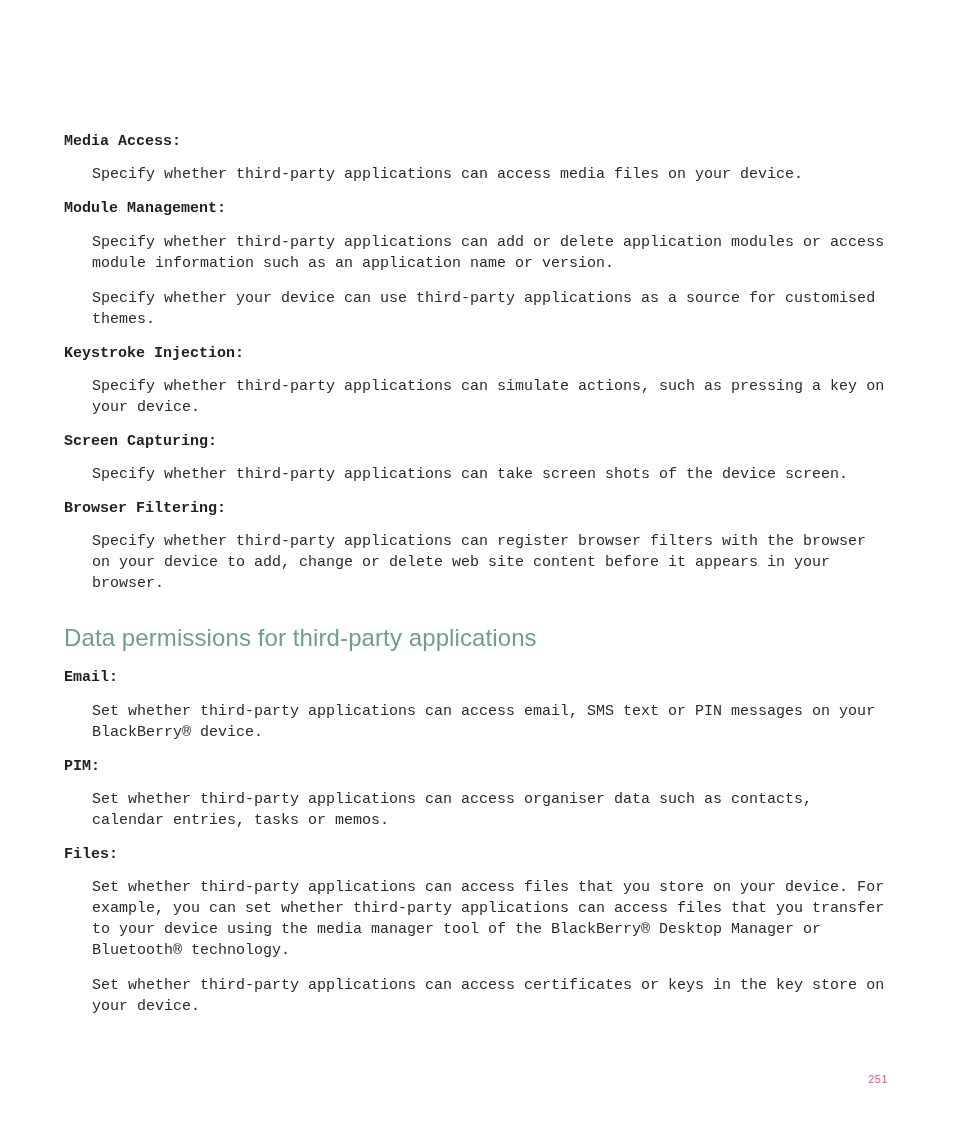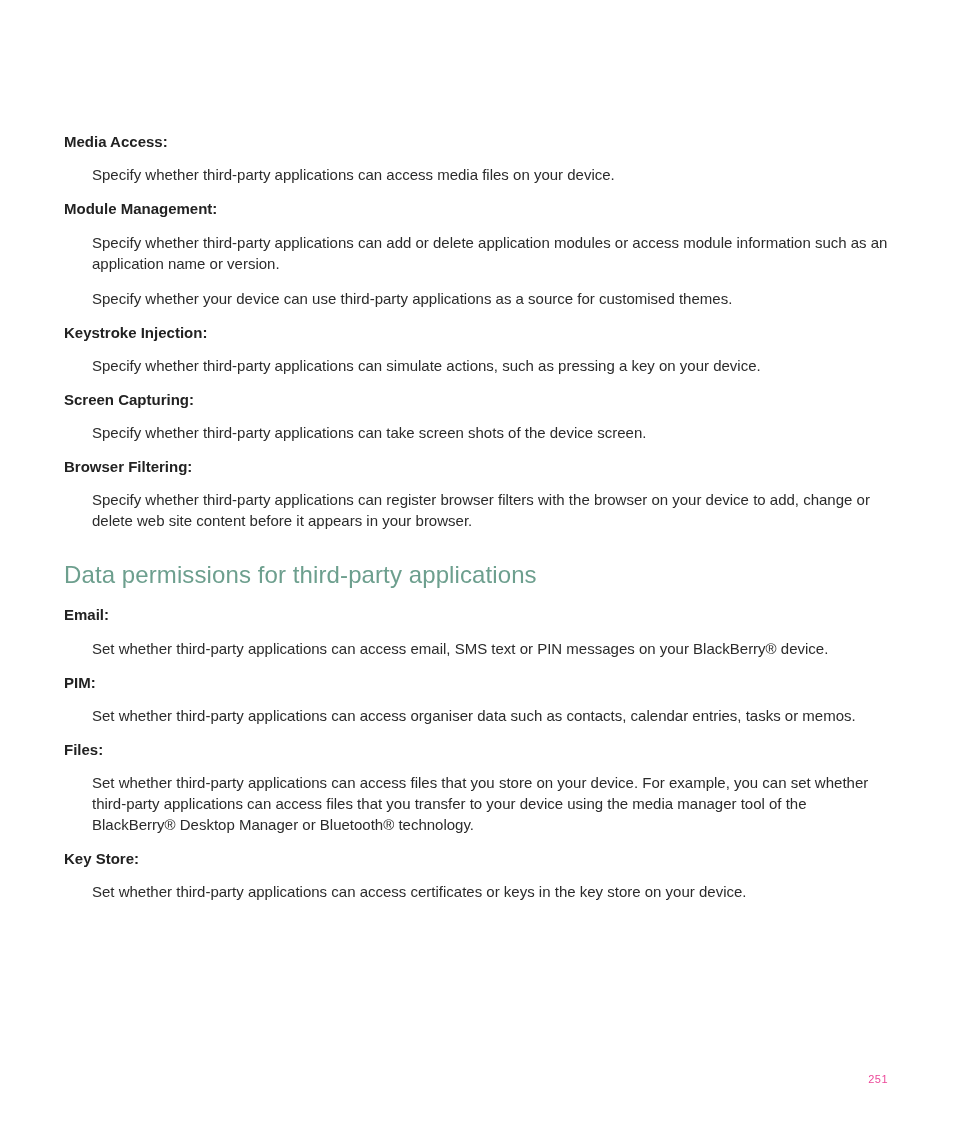--- a/index.html
+++ b/index.html
@@ -13,20 +13,21 @@
   }
   .page {
     box-sizing: border-box;
     width: 954px;
     height: 1145px;
     padding: 132px 64px 0 64px;
     position: relative;
   }
   .item {
     margin-bottom: 14px;
+    font-family: Liberation Mono, monospace;
   }
   .term {
     font-weight: 700;
     font-size: 15px;
     line-height: 1.35;
     color: #222;
   }
   .desc {
     font-size: 15px;
     line-height: 1.4;
@@ -89,19 +90,18 @@
     </div>
     <div class="item">
       <div class="term">PIM:</div>
       <div class="desc">Set whether third-party applications can access organiser data such as contacts, calendar entries, tasks or memos.</div>
     </div>
     <div class="item">
       <div class="term">Files:</div>
       <div class="desc">Set whether third-party applications can access files that you store on your device. For example, you can set whether third-party applications can access files that you transfer to your device using the media manager tool of the BlackBerry® Desktop Manager or Bluetooth® technology.</div>
     </div>
     <div class="item">
-      <div class="term">Key Store:</div>
       <div class="desc">Set whether third-party applications can access certificates or keys in the key store on your device.</div>
     </div>
   </div>
 
   <div class="page-number">251</div>
 </div>
 
 </body></html>

